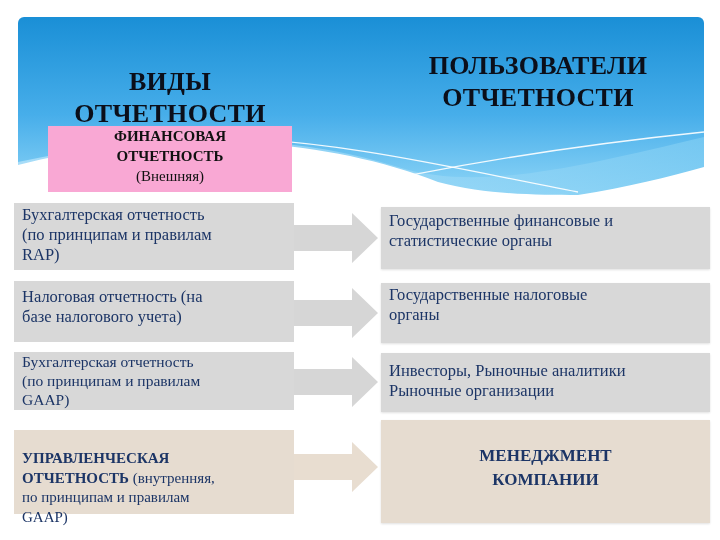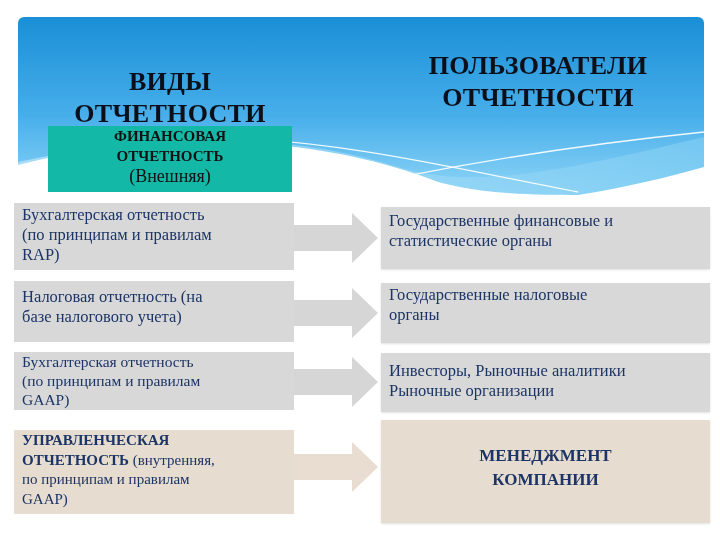--- a/index.html
+++ b/index.html
@@ -4,24 +4,24 @@
 <style>
   html, body { margin:0; padding:0; }
   body { width:720px; height:540px; background:#ffffff; position:relative; overflow:hidden;
          font-family:"DejaVu Serif","Liberation Serif",serif; }
   .banner { position:absolute; left:18px; top:17px; width:686px; height:178px; border-radius:6px 6px 0 0; overflow:hidden; }
   .banner svg { display:block; }
   .title { position:absolute; text-align:center; font-family:"Liberation Serif","DejaVu Serif",serif;
            font-weight:bold; font-size:26px; line-height:32px; color:#0b0f1a; letter-spacing:0.3px; }
   .title-left { left:40px; width:260px; top:66px; }
   .title-right { left:388px; width:300px; top:50px; }
-  .fin-box { position:absolute; left:48px; top:126px; width:244px; height:66px; background:#14b8a6;
+  .fin-box { position:absolute; left:48px; top:126px; width:244px; height:66px; background:#f9a8d4;
              text-align:center; font-family:"Liberation Serif","DejaVu Serif",serif; color:#111; }
   .fin-box .b { font-weight:bold; font-size:15px; line-height:20px; }
-  .fin-box .n { font-size:18px; line-height:20px; }
+  .fin-box .n { font-size:15px; line-height:20px; }
   .box { position:absolute; background:#d8d8d8; color:#1c3566; font-family:"Liberation Serif","DejaVu Serif",serif;
          font-size:16.5px; line-height:20px; box-sizing:border-box; }
   .box.beige { background:#e6dcd0; }
   .box .txt { padding:2px 8px 0 8px; }
   .left-box { left:14px; width:280px; }
   .right-box { left:381px; width:329px; box-shadow:0 1px 2px rgba(0,0,0,0.12); }
   .right-box .txt { padding:4px 8px 0 8px; }
   .mgmt { font-weight:bold; text-align:center; font-size:17px; line-height:24px; color:#1c3566; }
   .left-b { font-weight:bold; }
   .arrow { position:absolute; left:294px; width:84px; }
@@ -117,21 +117,21 @@
   </svg>
 </div>
 <div class="box right-box" style="top:353px;height:59px;">
   <div class="txt" style="padding-top:8px;">
     <div>Инвесторы, Рыночные аналитики</div>
     <div>Рыночные организации</div>
   </div>
 </div>
 
 <div class="box left-box beige" style="top:430px;height:84px;font-size:15px;line-height:19.5px;">
-  <div class="txt" style="padding-top:1px;">
+  <div class="txt" style="padding-top:19px;">
     <div class="left-b">УПРАВЛЕНЧЕСКАЯ</div>
     <div><span class="left-b">ОТЧЕТНОСТЬ</span><span> (внутренняя,</span></div>
     <div>по принципам и правилам</div>
     <div>GAAP)</div>
   </div>
 </div>
 <div class="arrow" style="top:442px;">
   <svg width="84" height="50" viewBox="0 0 84 50">
     <polygon points="0,12 58,12 58,0 84,25 58,50 58,38 0,38" fill="#e8ddd0"></polygon>
   </svg>

